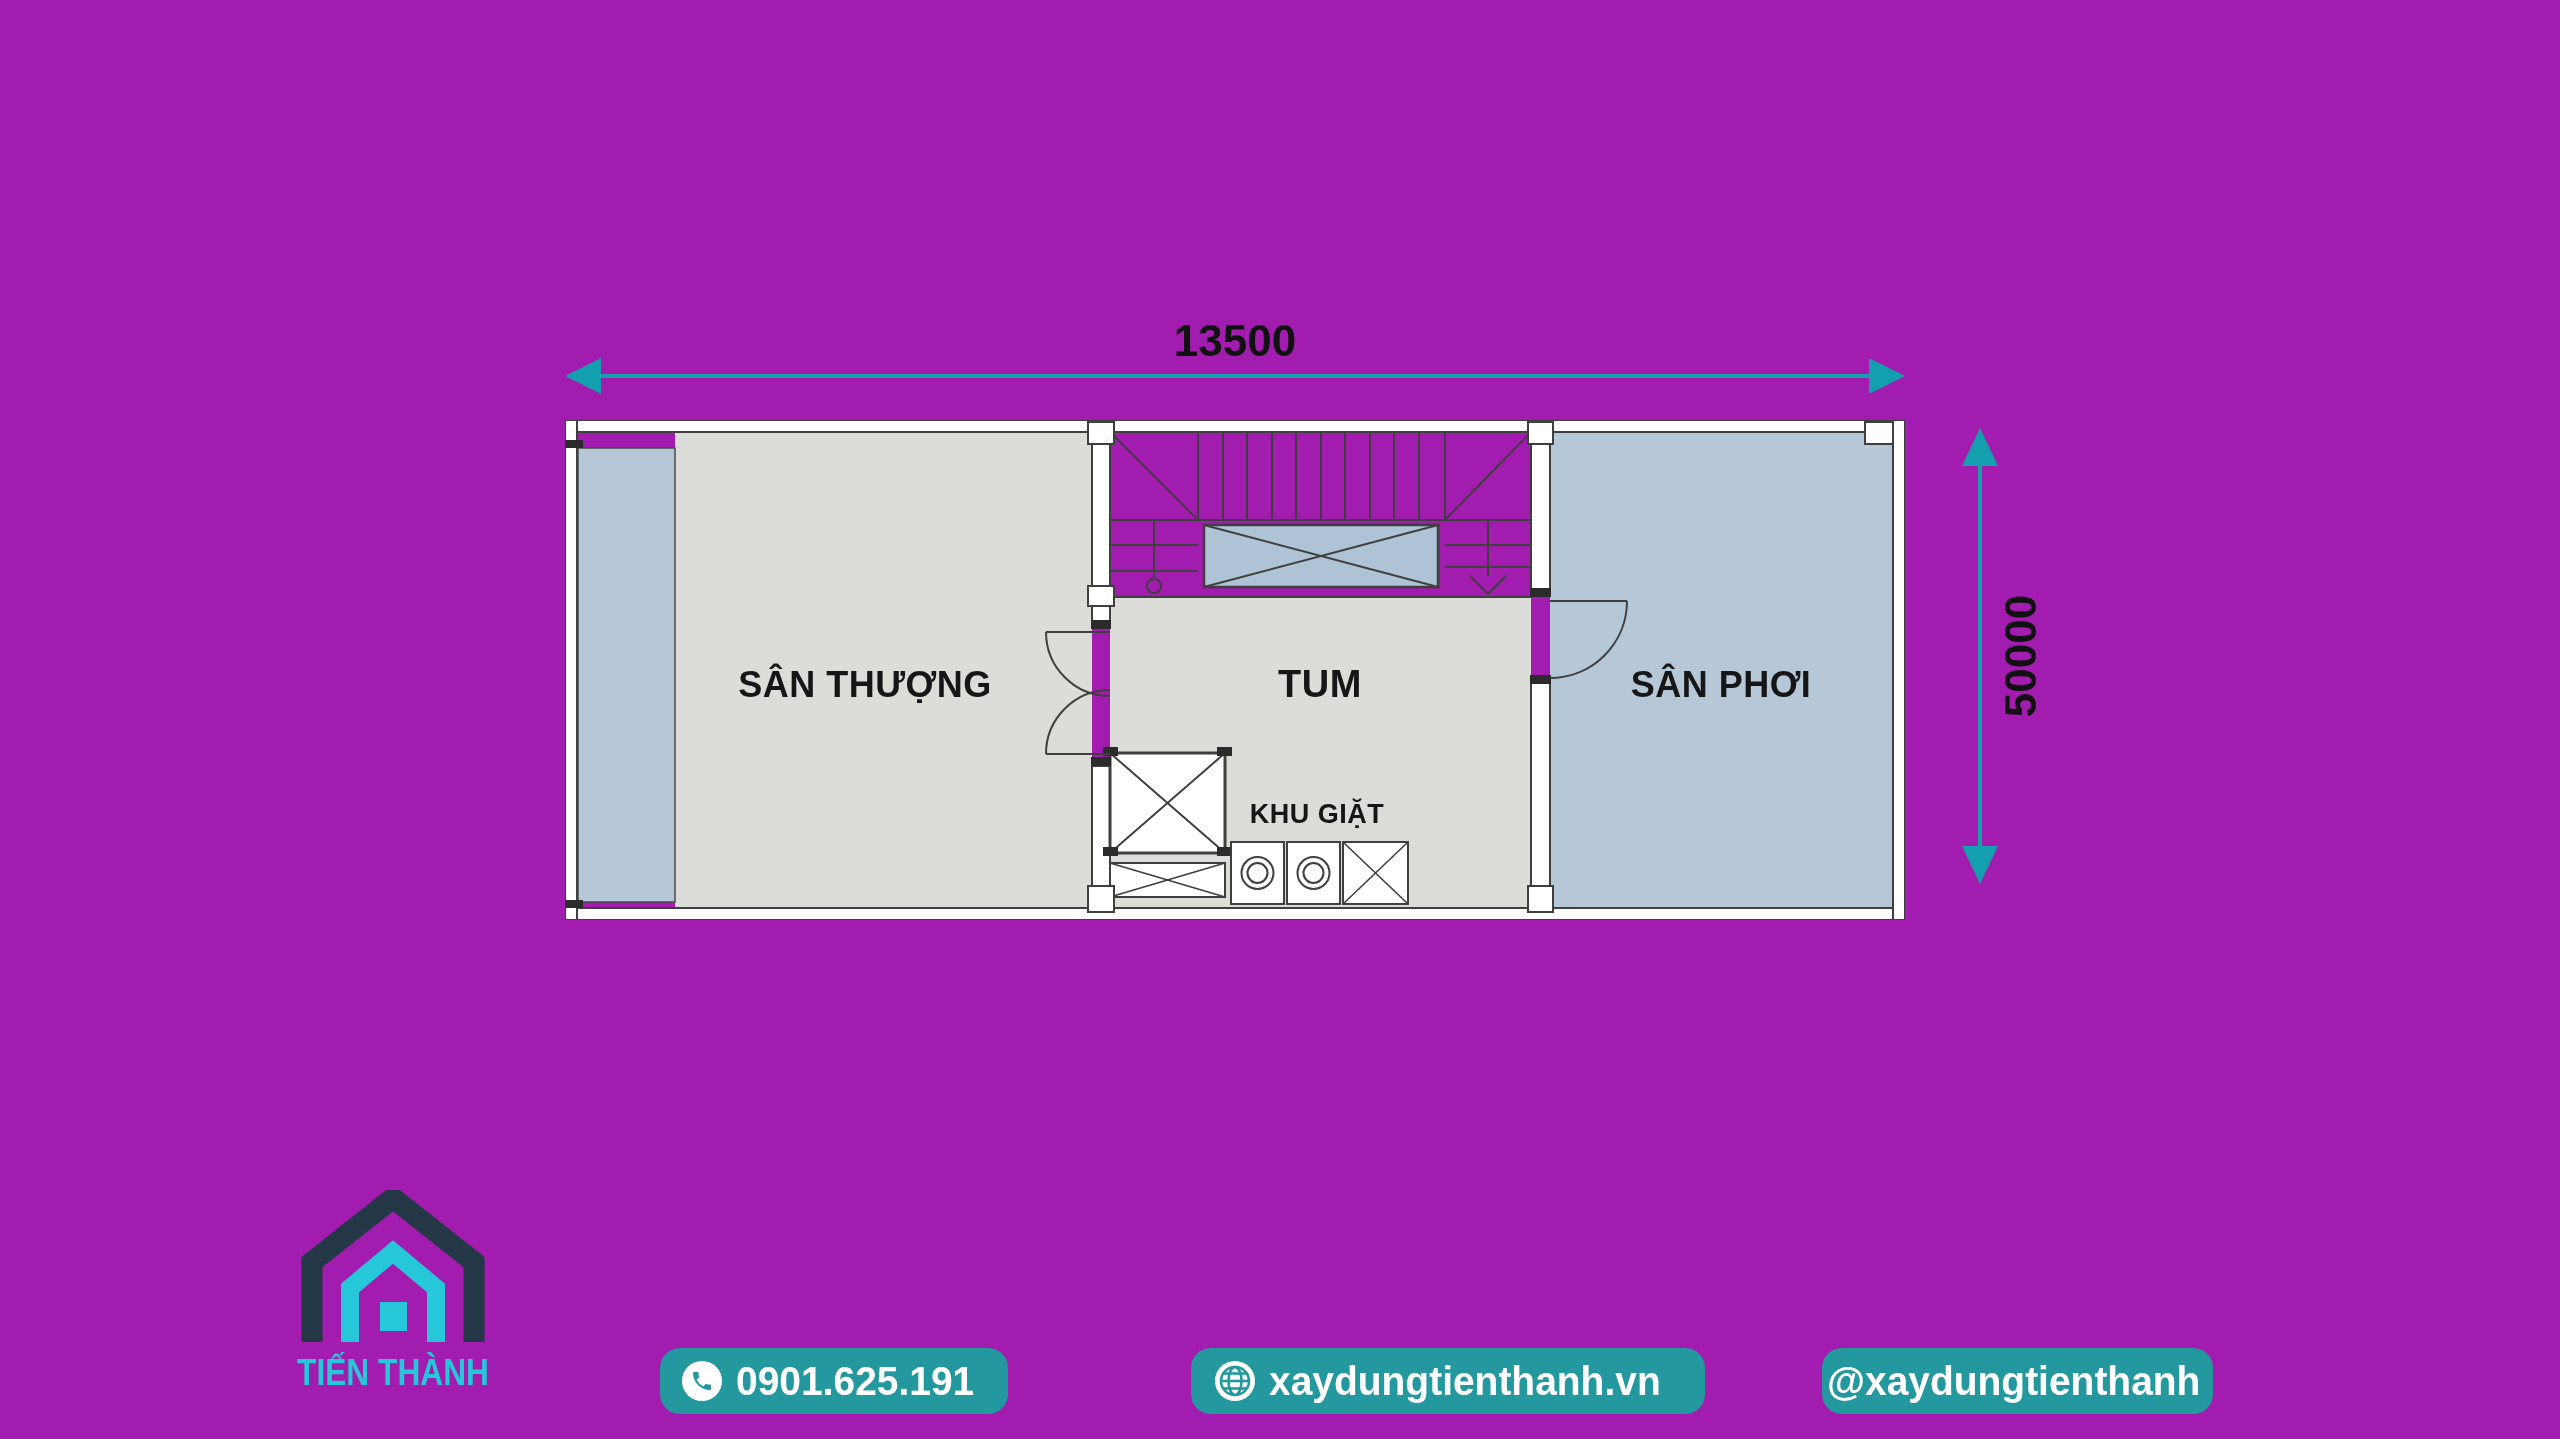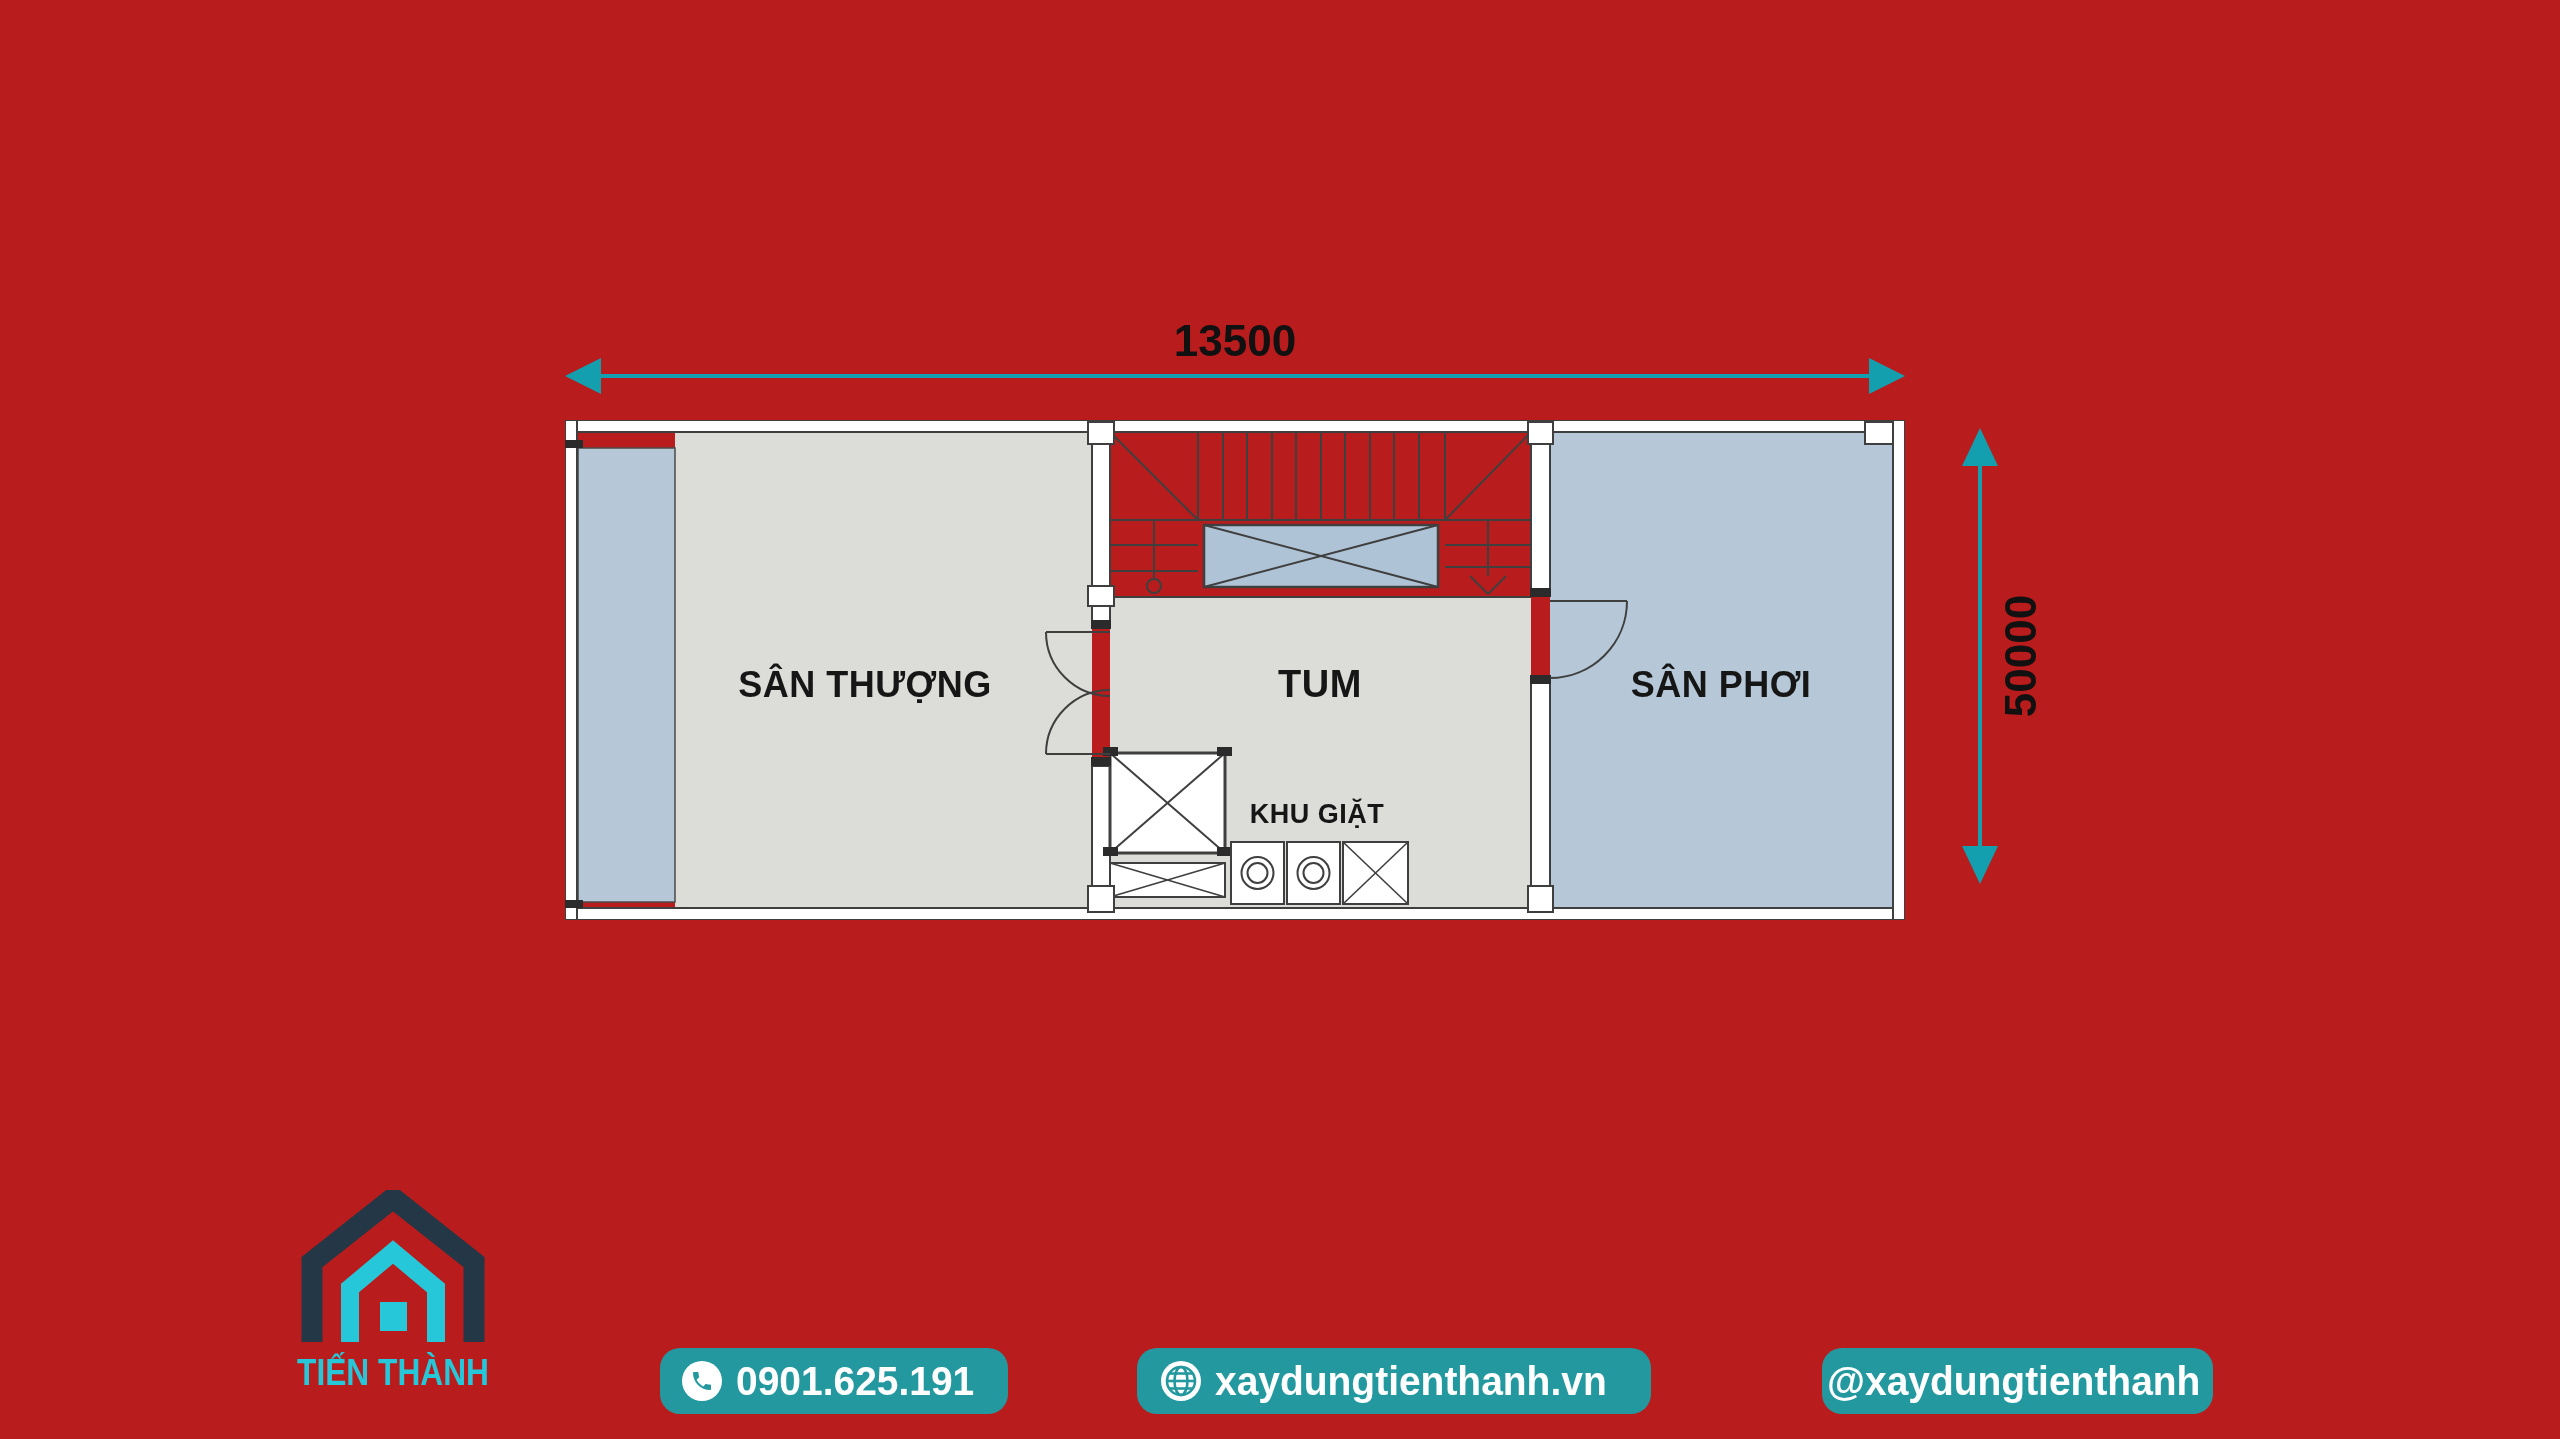--- a/index.html
+++ b/index.html
@@ -1,17 +1,17 @@
 <!DOCTYPE html>
 <html><head>
 <meta charset="utf-8">
 <style>
   html,body{margin:0;padding:0;background:#fff;}
   .stage{
-    position:relative;width:2560px;height:1439px;background:#b91c1c;
+    position:relative;width:2560px;height:1439px;background:#a21caf;
     font-family:"Liberation Sans", sans-serif;overflow:hidden;
   }
   .abs{position:absolute;}
   
   .dim-svg text{
     font-family:"Liberation Sans", sans-serif;
     font-weight:700;fill:#111111;font-size:44px;
   }
   
   .plan-svg text{
@@ -36,21 +36,21 @@
     transform:scaleX(0.88);transform-origin:center;letter-spacing:0px;
   }
   
   .pill{
     position:absolute;top:1348px;height:66px;background:#23999f;
     border-radius:20px;display:flex;align-items:center;justify-content:center;
     gap:13px;color:#ffffff;font-weight:700;font-size:41px;white-space:nowrap;
   }
   .pill .txt{transform:scaleX(0.95);transform-origin:left center;}
   .pill-phone{left:660px;width:348px;}
-  .pill-web{left:1137px;width:514px;}
+  .pill-web{left:1191px;width:514px;}
   .pill-yt{left:1822px;width:391px;}
 </style>
 </head>
 <body>
 
 <div class="stage">
 
   <svg class="abs dim-svg" style="left:555px;top:312px;" width="1360" height="84" viewBox="0 0 1360 84">
     <g>
       <line x1="14" y1="64" x2="1346" y2="64" stroke="#139fad" stroke-width="4"></line>

